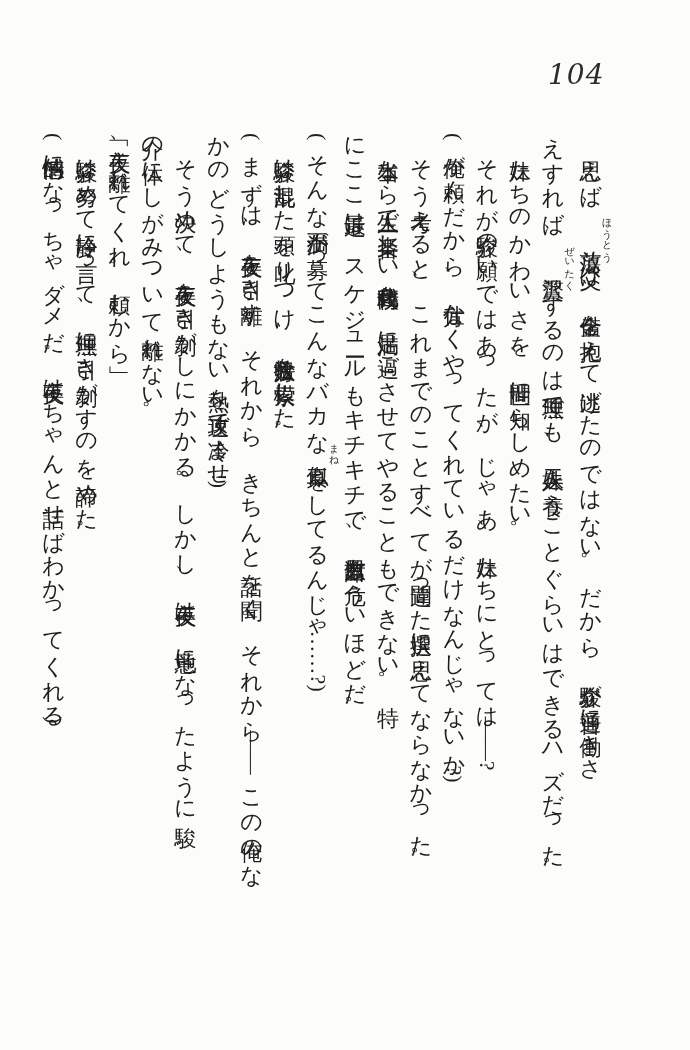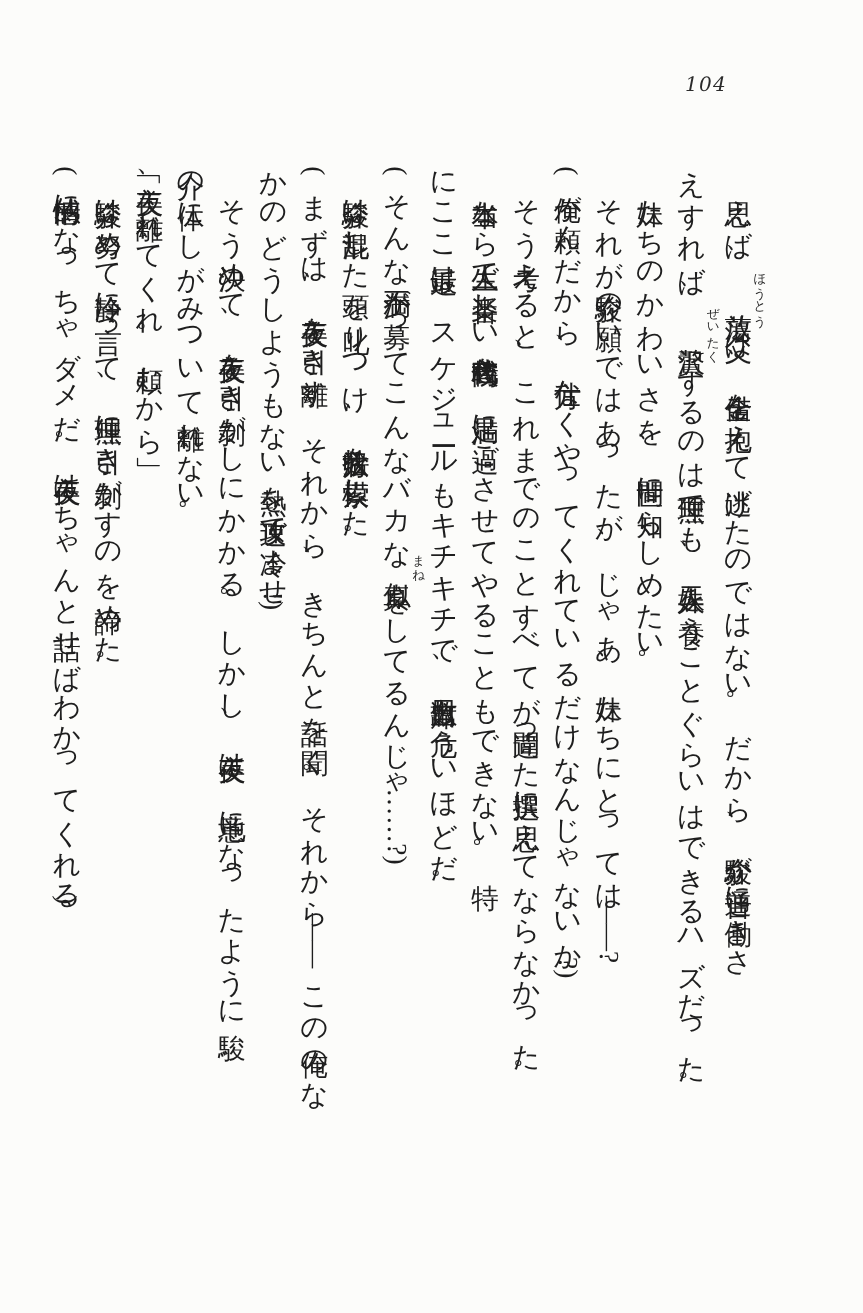--- a/index.html
+++ b/index.html
@@ -16,21 +16,21 @@
   .page-surface {
     position: absolute;
     inset: 0;
   }
   .page-number {
     position: absolute;
     left: 548px;
     top: 58px;
     font-family: "DejaVu Serif", "Liberation Serif", serif;
     font-style: italic;
-    font-size: 16px;
+    font-size: 28px;
     letter-spacing: 1px;
     color: #2b2b2b;
   }
   .text-block {
     position: absolute;
     top: 122px;
     left: 51px;
     width: 561px;
     height: 862px;
     writing-mode: vertical-rl;

